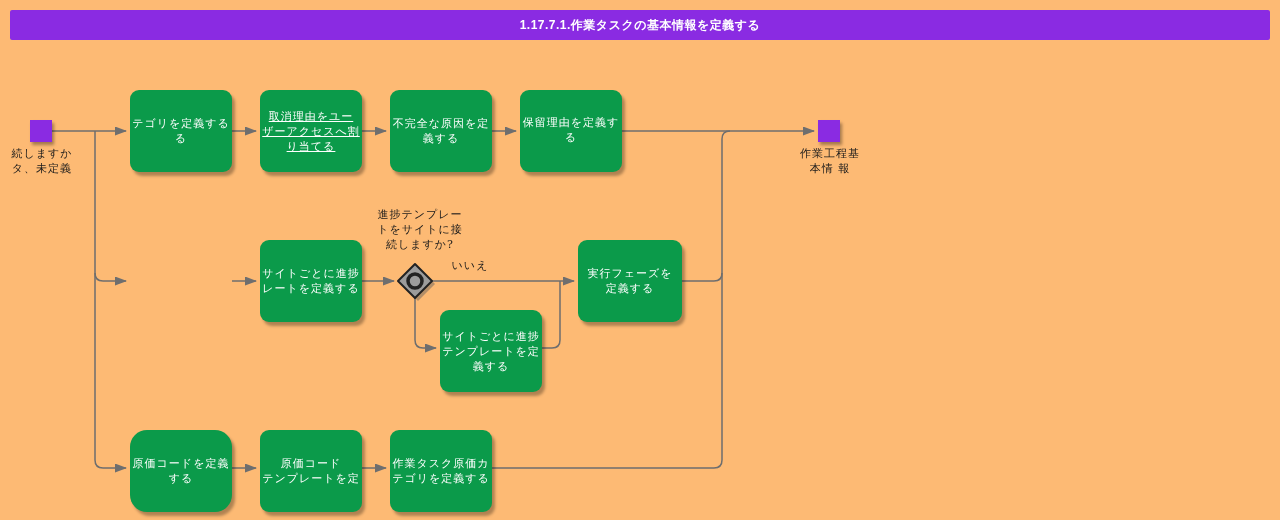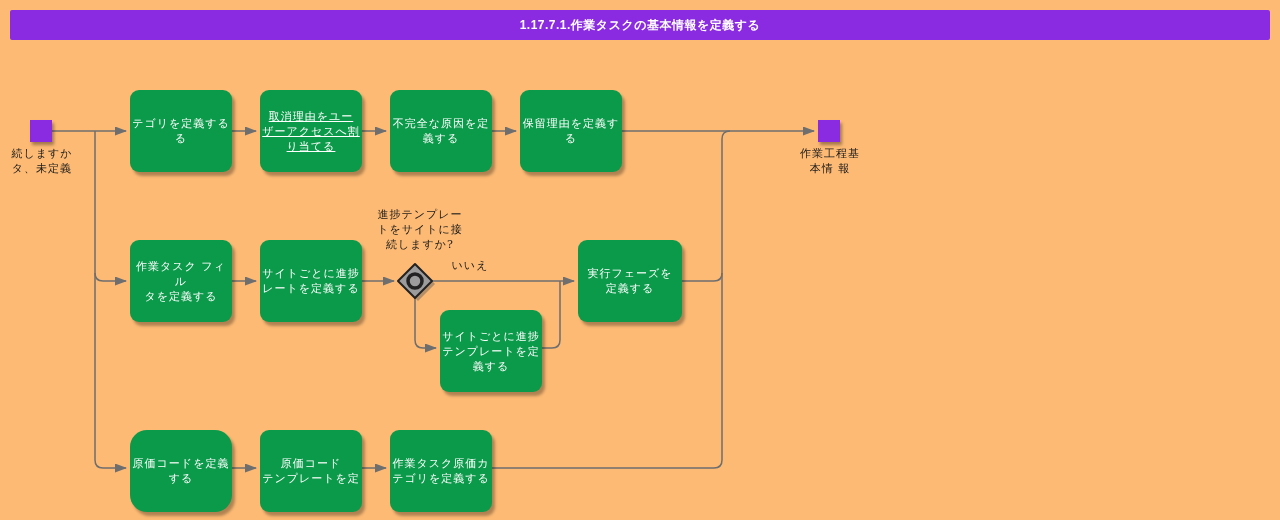--- a/index.html
+++ b/index.html
@@ -30,21 +30,21 @@
     box-shadow:2px 3px 3px rgba(0,0,0,0.35);
   }
   .lbl{
     position:absolute;color:#1a1a1a;font-size:11px;line-height:15px;
     letter-spacing:1px;text-align:center;white-space:pre-line;
   }
   
   .t0{left:130px;top:90px;}
   .t1{left:260px;top:90px;text-decoration:underline;}
   .t2{left:390px;top:90px;}
-  .t3{left:520px;top:90px;}
+  .t3{left:520px;top:90px;font-family:Liberation Mono, monospace;}
   .t4{left:130px;top:240px;}
   .t5{left:260px;top:240px;}
   .t6{left:578px;top:240px;width:104px;}
   .t7{left:440px;top:310px;}
   .t8{left:130px;top:430px;border-radius:17px;}
   .t9{left:260px;top:430px;}
   .t10{left:390px;top:430px;}
   .start-node{left:30px;top:120px;}
   .end-node{left:818px;top:120px;}
   .start-label{left:2px;top:146px;width:80px;}
@@ -98,22 +98,20 @@
 
   <div class="task t0">テゴリを定義する
 る</div>
   <div class="task t1">取消理由をユー
 ザーアクセスへ割
 り当てる</div>
   <div class="task t2">不完全な原因を定
 義する</div>
   <div class="task t3">保留理由を定義す
 る</div>
-  <div class="task t4">作業タスク フィル
-タを定義する</div>
   <div class="task t5">サイトごとに進捗
 レートを定義する</div>
   <div class="task t6">実行フェーズを
 定義する</div>
   <div class="task t7">サイトごとに進捗
 テンプレートを定
 義する</div>
   <div class="task t8">原価コードを定義
 する</div>
   <div class="task t9">原価コード

